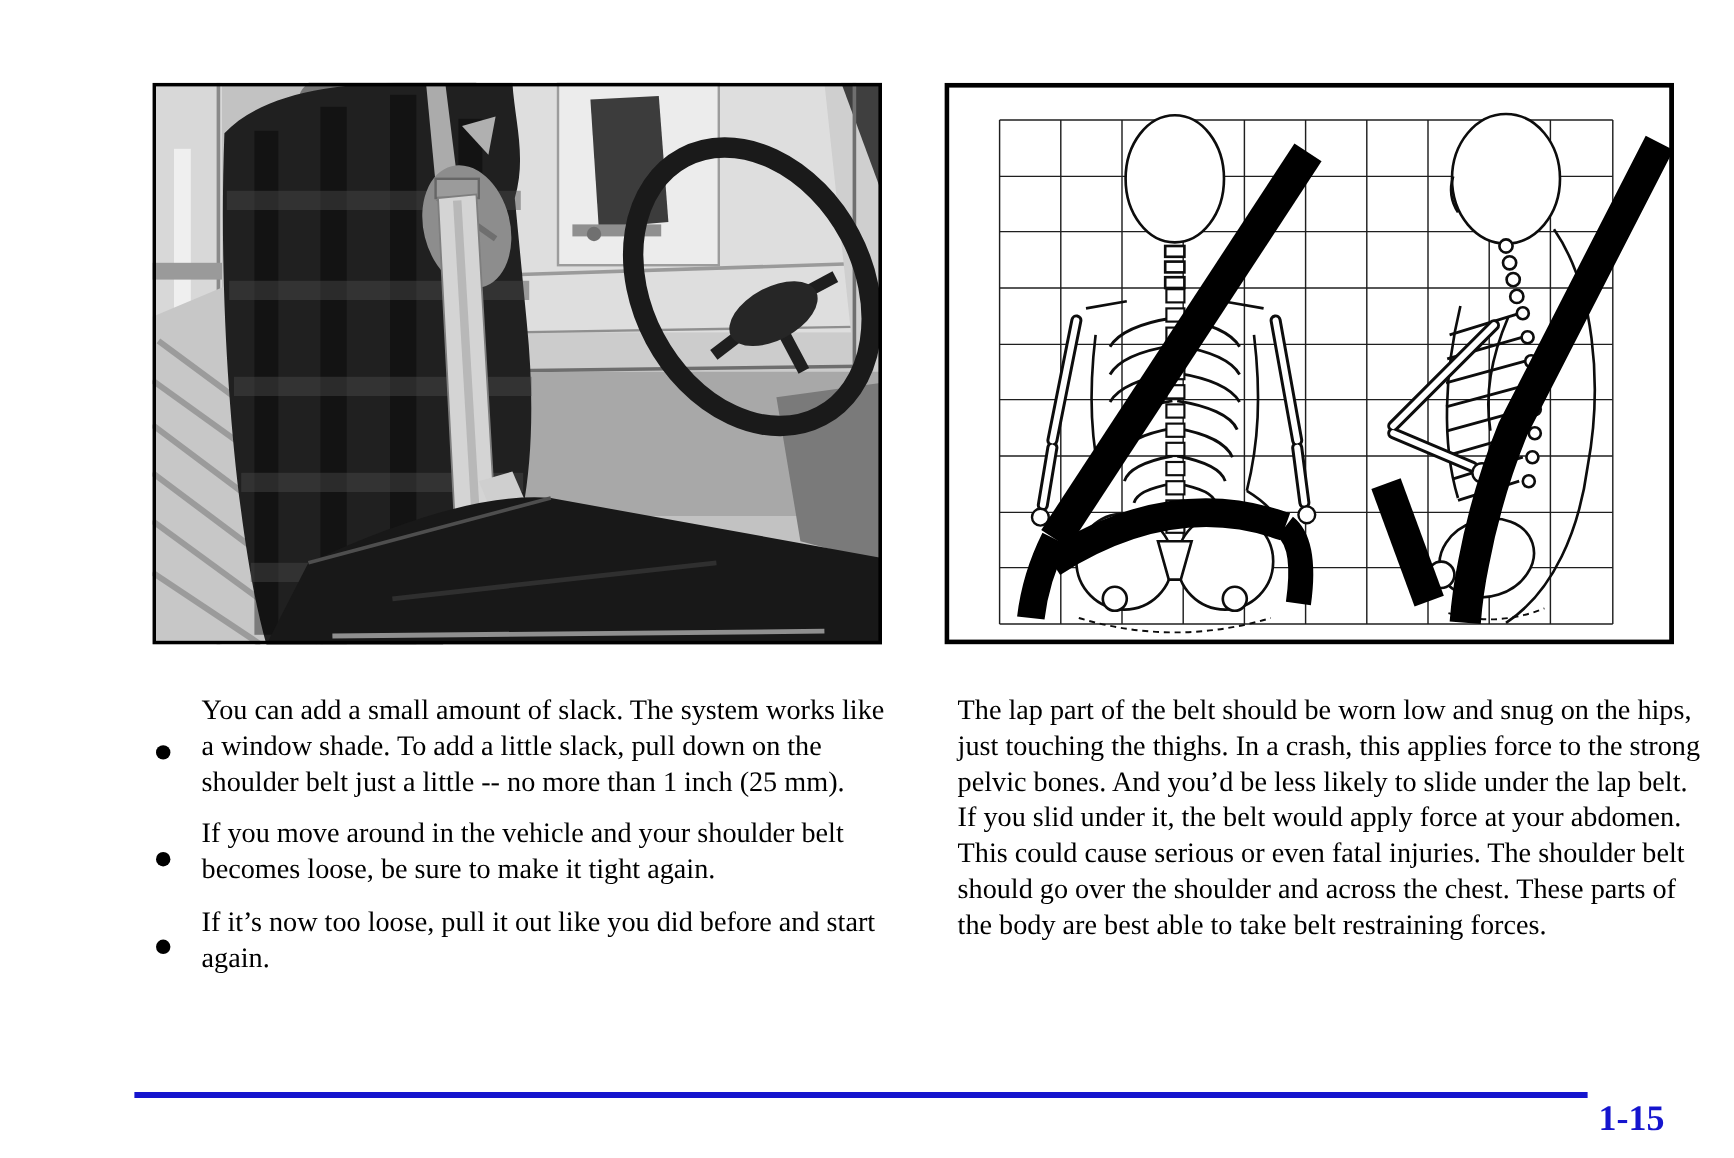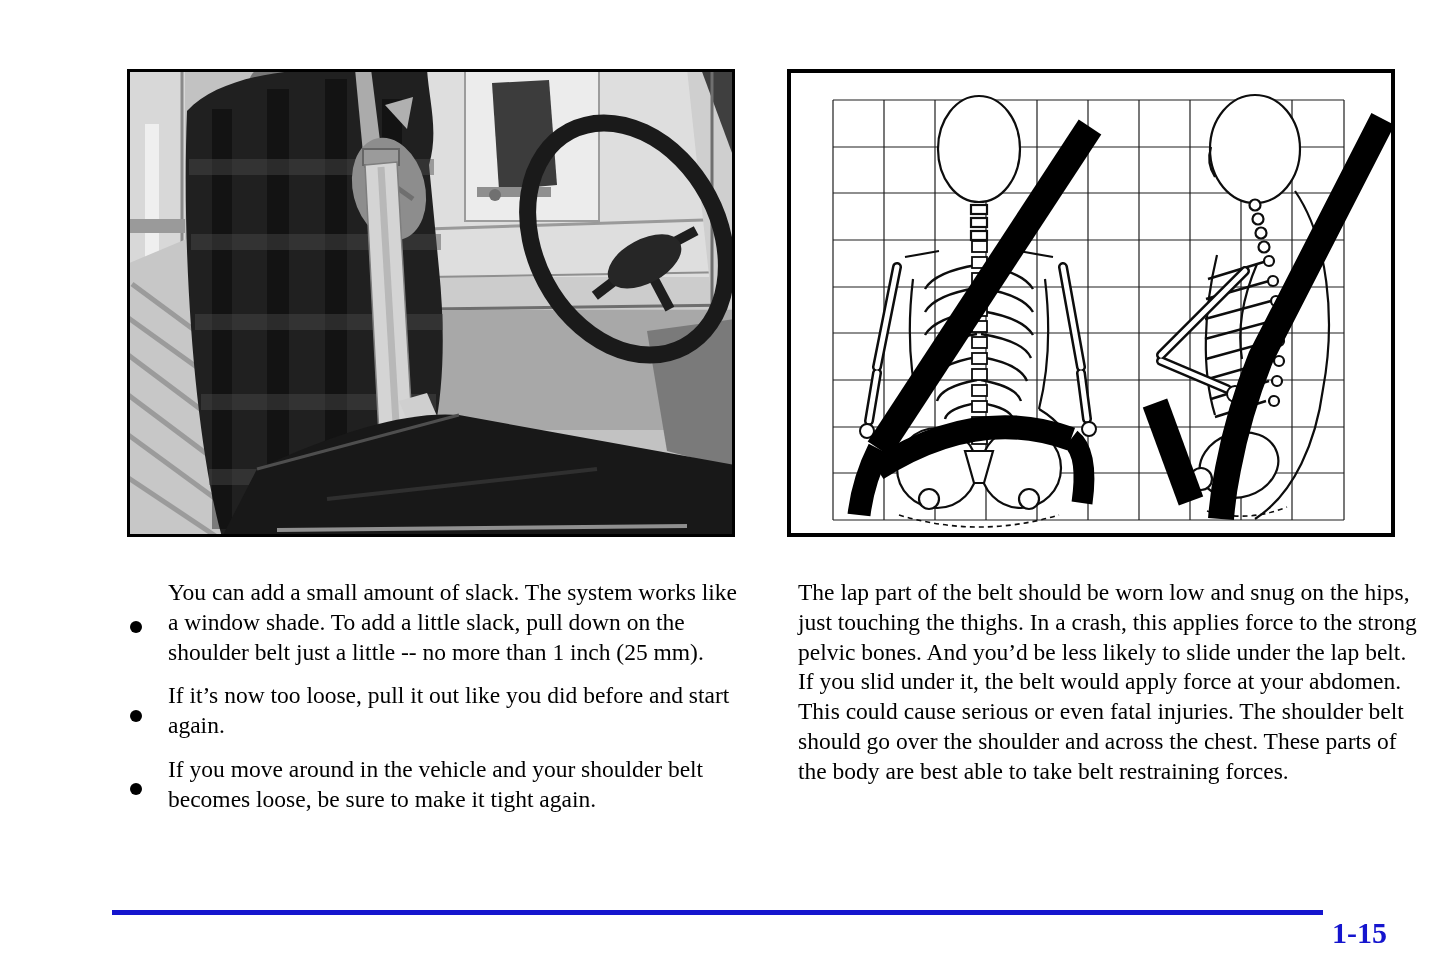--- a/index.html
+++ b/index.html
@@ -243,25 +243,25 @@
     </svg>
   </figure>
 
   <ul class="bullets">
     <li class="bullet-item">
       <span class="dot"></span>
       <span class="bullet-text">You can add a small amount of slack. The system works like a window shade. To add a little slack, pull down on the shoulder belt just a little -- no more than 1 inch (25 mm).</span>
     </li>
     <li class="bullet-item">
       <span class="dot"></span>
-      <span class="bullet-text">If it’s now too loose, pull it out like you did before and start again.</span>
+      <span class="bullet-text">If you move around in the vehicle and your shoulder belt becomes loose, be sure to make it tight again.</span>
     </li>
     <li class="bullet-item">
       <span class="dot"></span>
-      <span class="bullet-text">If you move around in the vehicle and your shoulder belt becomes loose, be sure to make it tight again.</span>
+      <span class="bullet-text">If it’s now too loose, pull it out like you did before and start again.</span>
     </li>
   </ul>
 
   <div class="right-col">
     <p>The lap part of the belt should be worn low and snug on the hips, just touching the thighs. In a crash, this applies force to the strong pelvic bones. And you’d be less likely to slide under the lap belt. If you slid under it, the belt would apply force at your abdomen. This could cause serious or even fatal injuries. The shoulder belt should go over the shoulder and across the chest. These parts of the body are best able to take belt restraining forces.</p>
   </div>
 
   <div class="footer-rule"></div>
   <span class="page-number">1-15</span>
 

